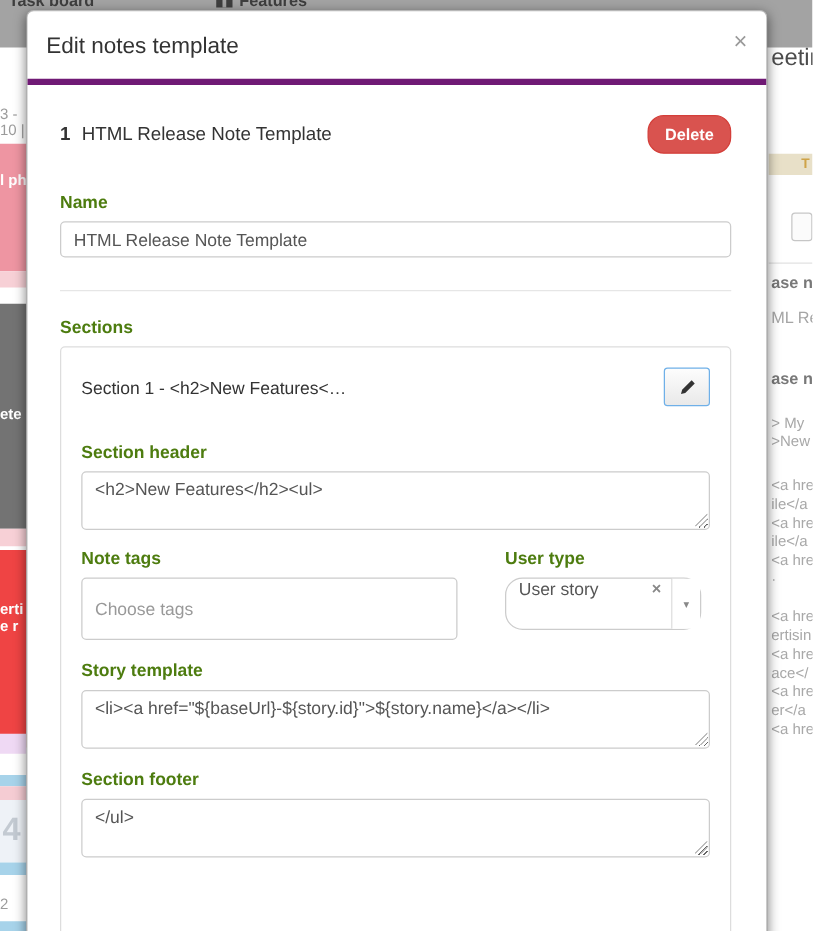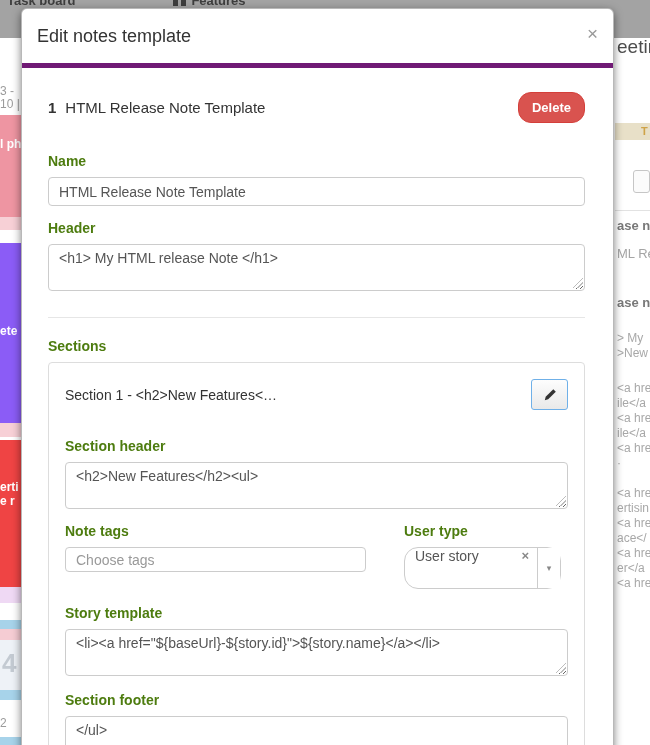--- a/index.html
+++ b/index.html
@@ -65,21 +65,21 @@
 
   .sec-row1 { display:flex; align-items:center; }
   .sec-summary { font-size:14px; color:#333; }
   .btn-pencil { margin-left:auto; width:37px; height:31px; border:1px solid #6fb0e8; border-radius:3px;
                 background:linear-gradient(#fdfdfd,#e9e9e9); display:flex; align-items:center;
                 justify-content:center; cursor:pointer; }
   .g-secheader { margin-top:28px; }
   .two-col { display:flex; margin-top:14px; gap:38px; }
   .col-tags { width:301px; }
   .col-type { flex:1; }
-  input.tags { height:25px; }
+  input.tags { height:50px; }
   .select2 { width:157px; height:42px; border:1px solid #ccc; border-radius:14px; background:#fff;
              display:flex; align-items:flex-start; cursor:pointer; }
   .s2-text { padding-left:10px; font-size:14px; color:#555; flex:1; }
   .s2-clear { color:#888; font-weight:bold; font-size:13px; padding:0 8px; cursor:pointer; }
   .s2-arrowbox { width:23px; align-self:stretch; border-left:1px solid #ccc; display:flex;
                  align-items:center; justify-content:center; border-radius:0 3px 3px 0; background:#fff; }
   .s2-arrow { font-size:9px; color:#888; }
   .g-storytpl { margin-top:16px; }
   .g-secfooter { margin-top:16px; }
 </style>
@@ -100,21 +100,21 @@
 </div>
 
 <div class="lr-num" style="top:84px;">3 -</div>
 <div class="lr-num" style="top:97px;">10 |</div>
 
 <div class="card" style="top:115px; height:102px; background:#ee95a2;">
   <div class="card-txt" style="margin-top:22px;">l ph</div>
 </div>
 <div class="card" style="top:217px; height:13px; background:#f7d0d6;"></div>
 
-<div class="card" style="top:243px; height:180px; background:#8b5cf6;">
+<div class="card" style="top:243px; height:180px; background:#737373;">
   <div class="card-txt" style="margin-top:81px;">ete</div>
 </div>
 <div class="card" style="top:423px; height:14px; background:#f7d0d6;"></div>
 
 <div class="card" style="top:440px; height:158px; background:#ef4444;">
   <div class="card-txt" style="margin-top:40px;">erti
 e r</div>
 </div>
 <div class="card" style="top:587px; height:16px; background:#efd9f4;"></div>
 
@@ -163,26 +163,20 @@
       <span class="tpl-idx">1</span>
       <span class="tpl-name">HTML Release Note Template</span>
       <button class="btn-danger">Delete</button>
     </div>
 
     <div class="group g-name">
       <label class="flabel">Name</label>
       <input class="txt" type="text" value="HTML Release Note Template" style="">
     </div>
 
-    <div class="group g-header">
-      <label class="flabel">Header</label>
-      <div class="ta-wrap">
-          <textarea class="txt" style="">&lt;h1&gt; My HTML release Note &lt;/h1&gt;</textarea>
-        </div>
-    </div>
 
     <hr class="sep">
 
     <div class="group g-sections">
       <label class="flabel">Sections</label>
     </div>
 
     <div class="sections-box">
 
       <div class="sec-row1">

